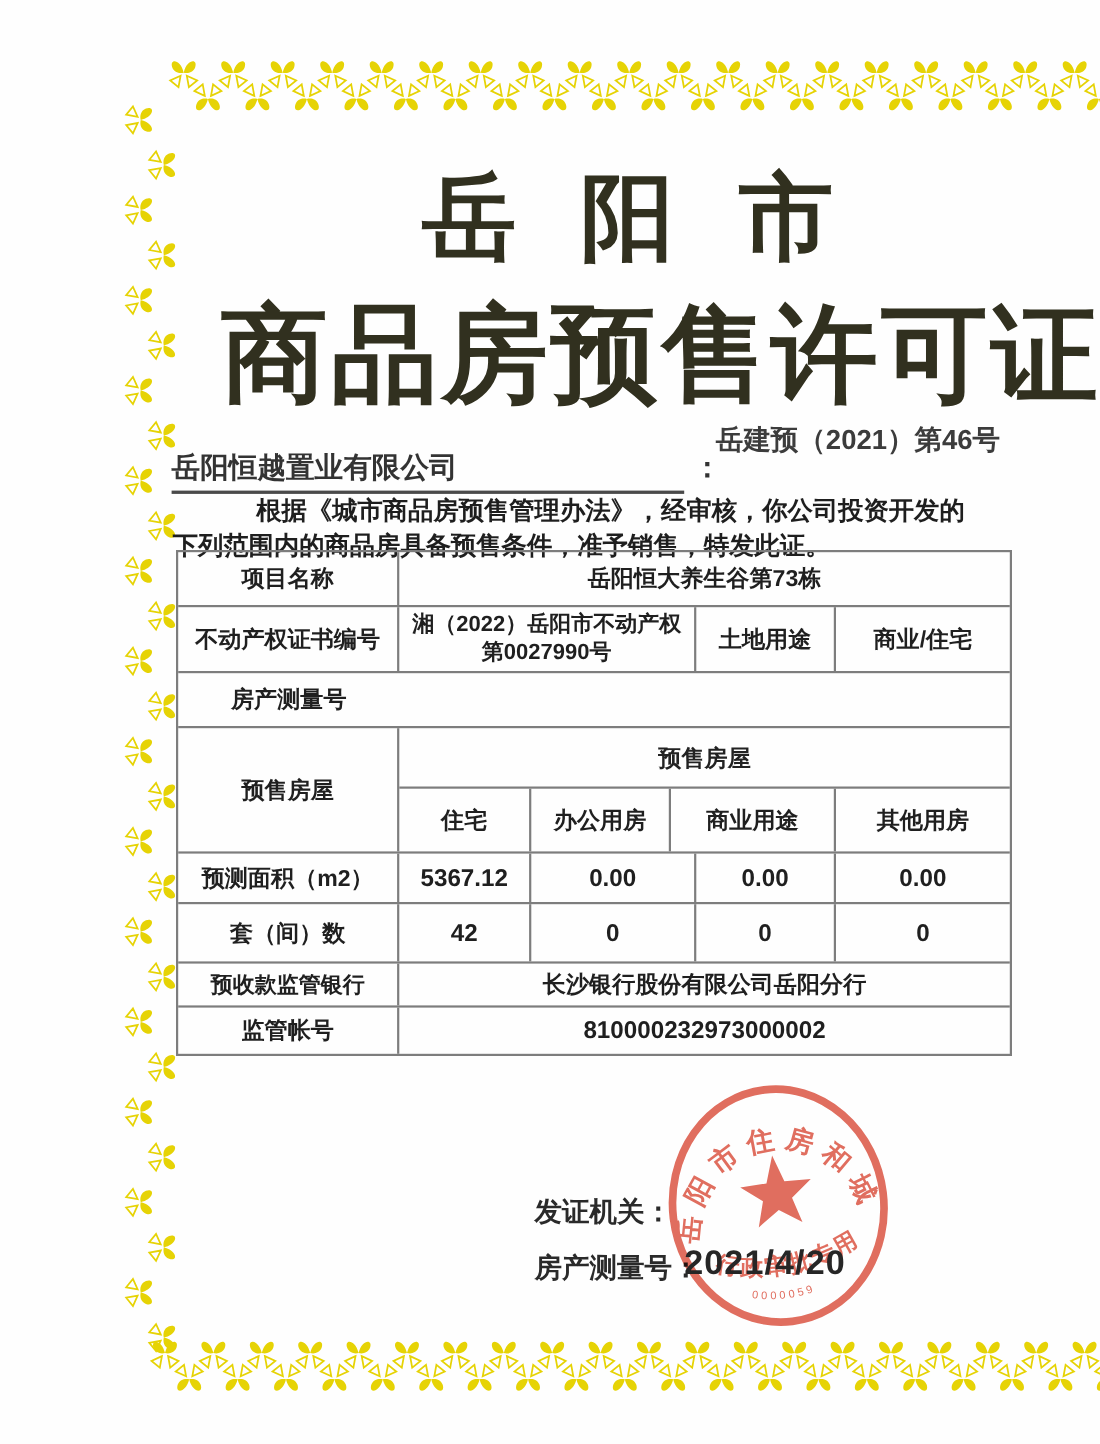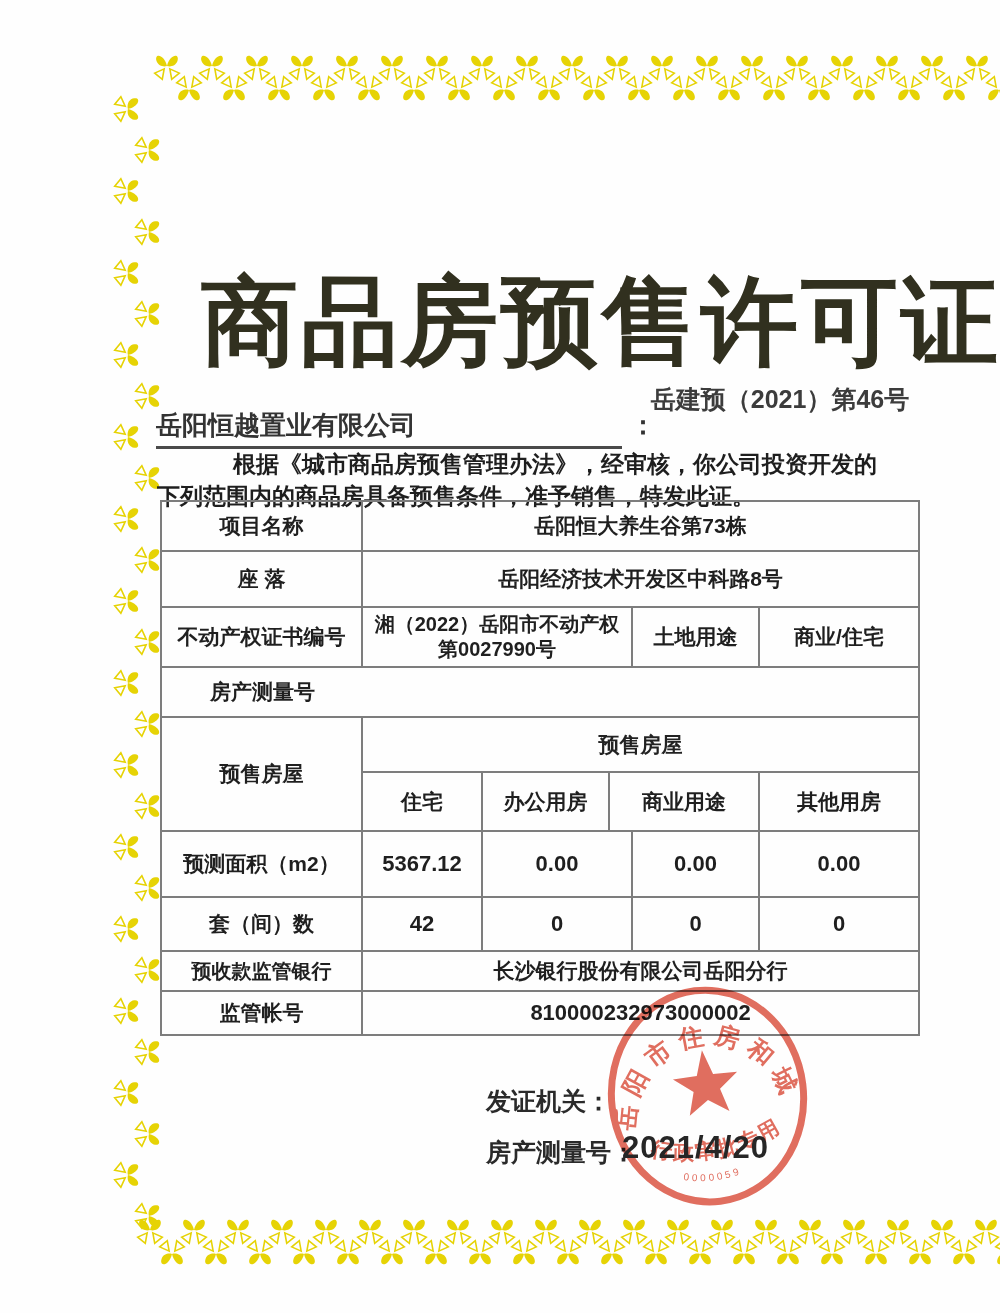--- a/index.html
+++ b/index.html
@@ -722,43 +722,40 @@
         </svg>
       </div>
       <div class="motif" style="left: 131px; top: 1199px; transform: rotate(90deg);">
         <svg viewBox="0 0 36 36">
           <path d="M18,17 C15,4 4,3 7,12 C9,17 14,18 18,17 Z M18,17 C21,4 32,3 29,12 C27,17 22,18 18,17 Z" fill="currentColor"></path>
           <path d="M15,20 L5,24.5 L13,31 Z M21,20 L31,24.5 L23,31 Z" fill="none" stroke="currentColor" stroke-width="1.7"></path>
         </svg>
       </div>
     </div>
 
+  <div class="title-city">岳阳市</div>
   <div class="title-cert">商品房预售许可证</div>
   <div class="doc-number">岳建预（2021）第46号</div>
 
   <div class="addressee">
     <span class="name">岳阳恒越置业有限公司</span><span class="colon">：</span>
   </div>
 
   <div class="body-par">
     <div class="l1">根据《城市商品房预售管理办法》，经审核，你公司投资开发的</div>
     <div class="l2">下列范围内的商品房具备预售条件，准予销售，特发此证。</div>
   </div>
 
   <div class="tbl">
 
     <div class="tr" style="height:50px">
       <div class="td lbl">项目名称</div>
       <div class="td flex1">岳阳恒大养生谷第73栋</div>
     </div>
 
-    <div class="tr" style="height:56px">
-      <div class="td lbl">座  落</div>
-      <div class="td flex1">岳阳经济技术开发区中科路8号</div>
-    </div>
 
     <div class="tr" style="height:60px">
       <div class="td lbl">不动产权证书编号</div>
       <div class="td w270 two-line">
         <div>湘（2022）岳阳市不动产权</div>
         <div>第0027990号</div>
       </div>
       <div class="td w127">土地用途</div>
       <div class="td w158">商业/住宅</div>
     </div>
@@ -773,21 +770,21 @@
         <div class="presale-top">预售房屋</div>
         <div class="presale-cols">
           <div class="td w120">住宅</div>
           <div class="td w127">办公用房</div>
           <div class="td w150">商业用途</div>
           <div class="td w158">其他用房</div>
         </div>
       </div>
     </div>
 
-    <div class="tr" style="height:66px">
+    <div class="tr" style="height:46px">
       <div class="td lbl">预测面积（m2）</div>
       <div class="td w120 num">5367.12</div>
       <div class="td w150 num">0.00</div>
       <div class="td w127 num">0.00</div>
       <div class="td w158 num">0.00</div>
     </div>
 
     <div class="tr" style="height:54px">
       <div class="td lbl">套（间）数</div>
       <div class="td w120 num">42</div>

